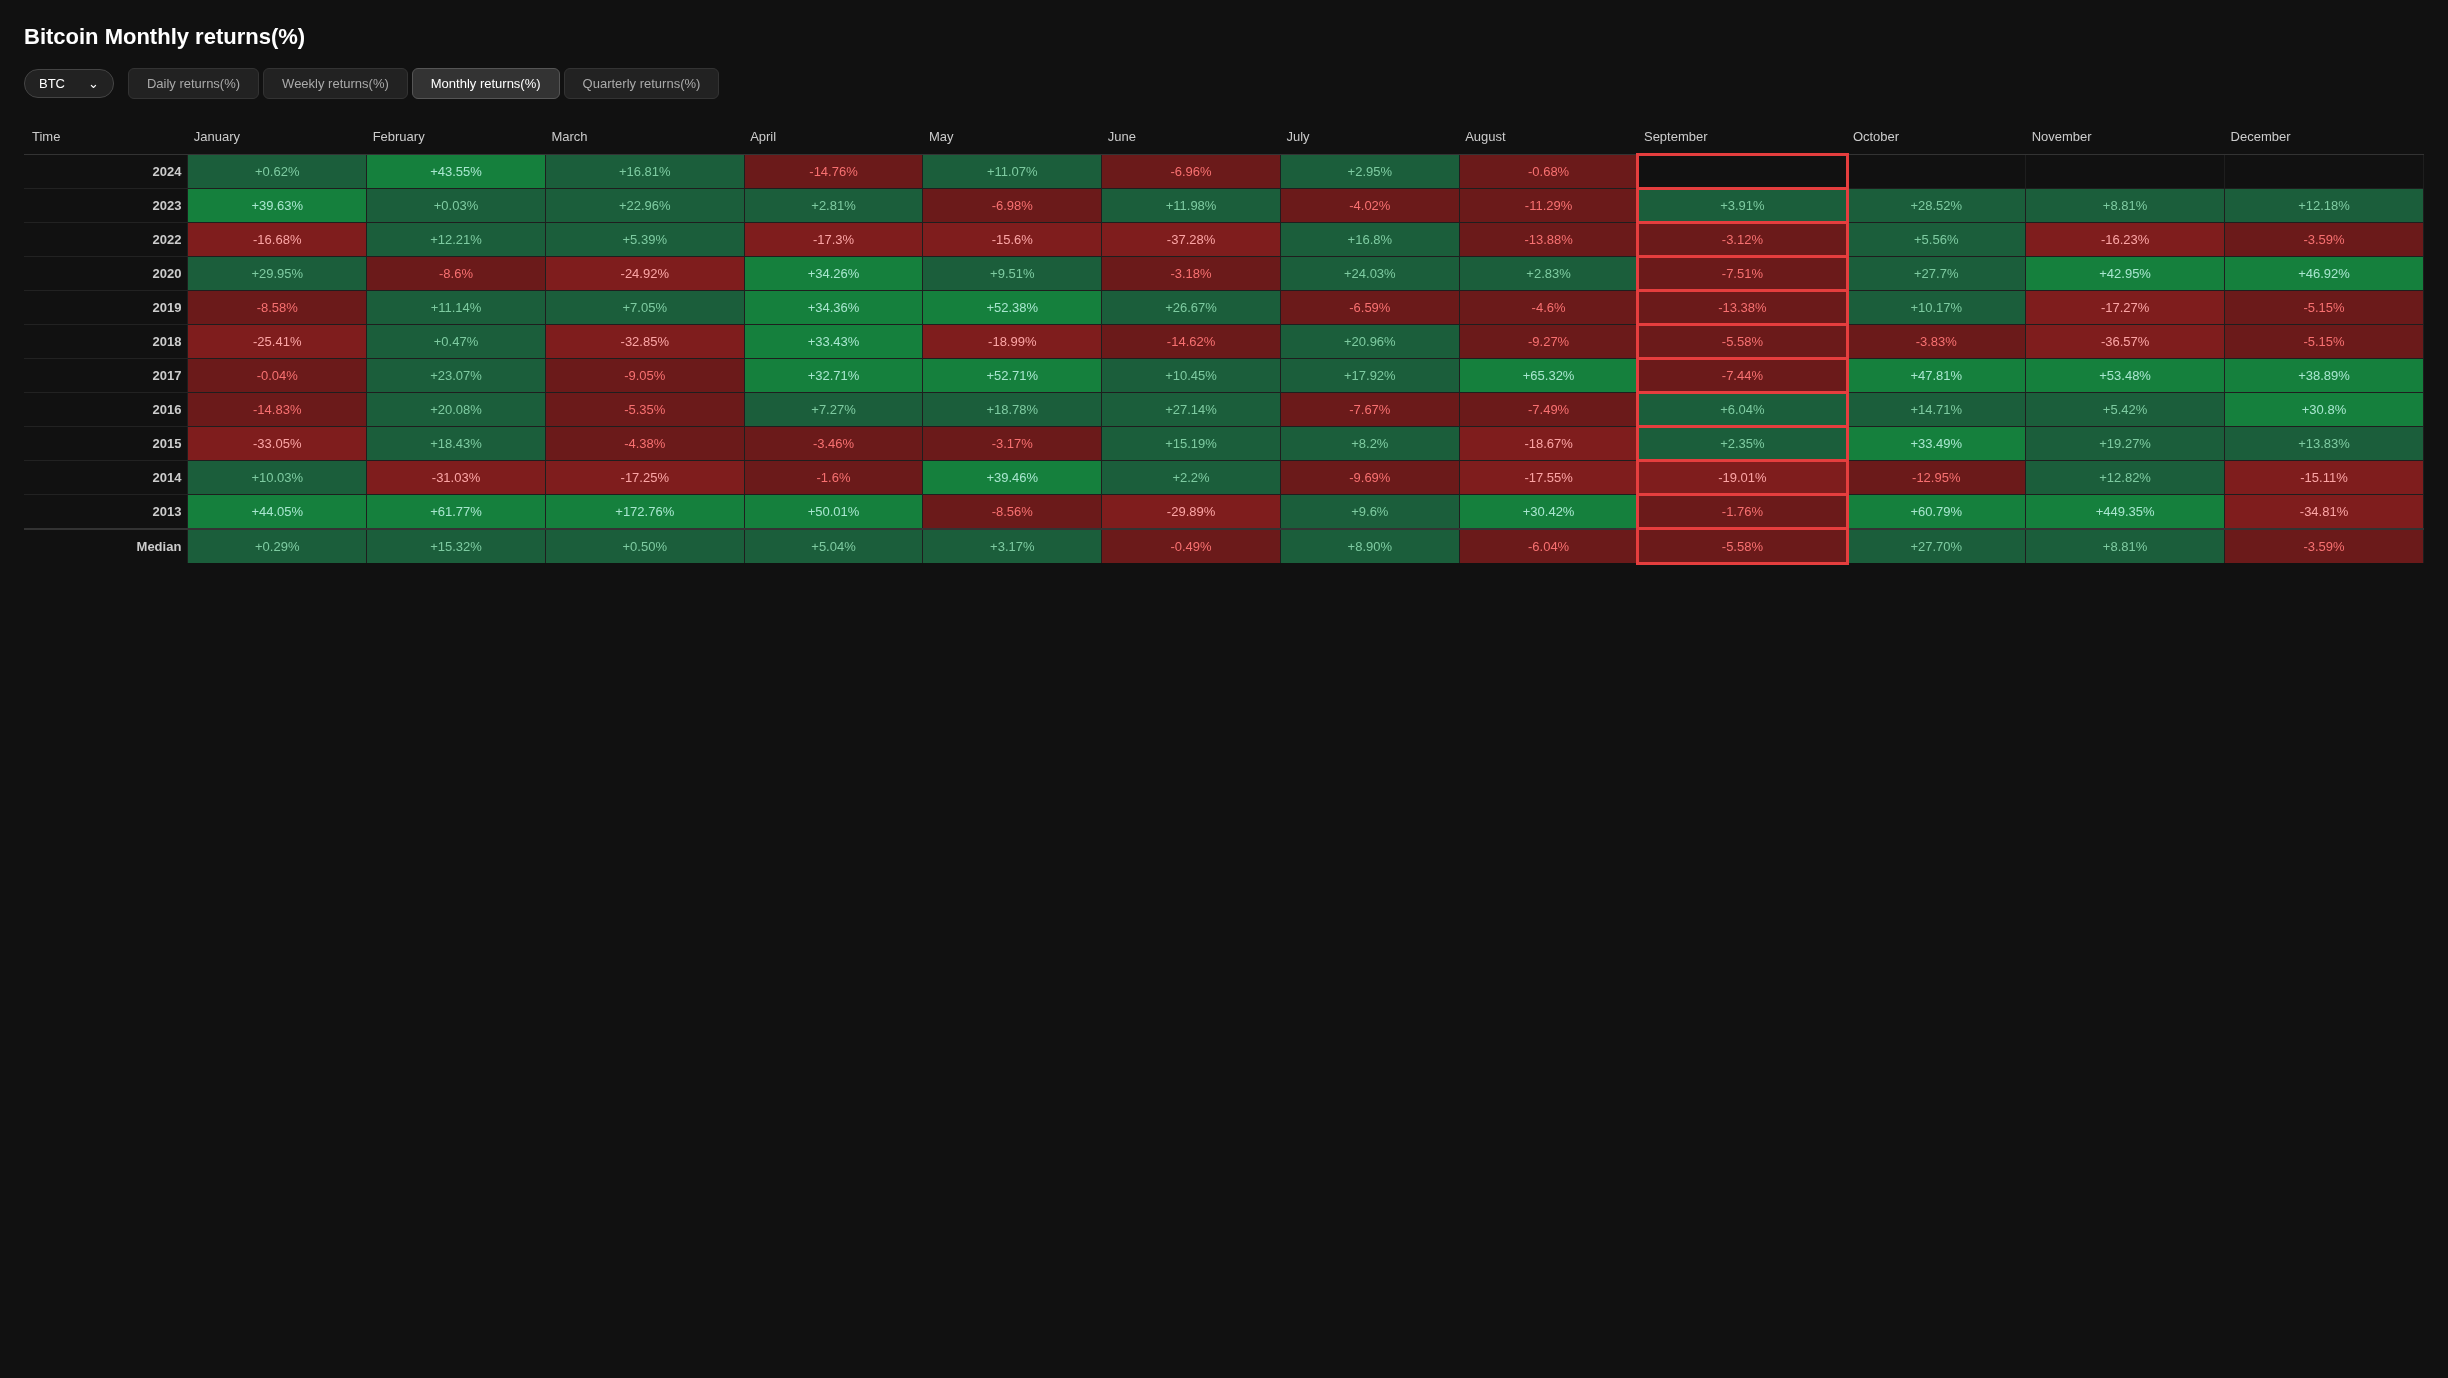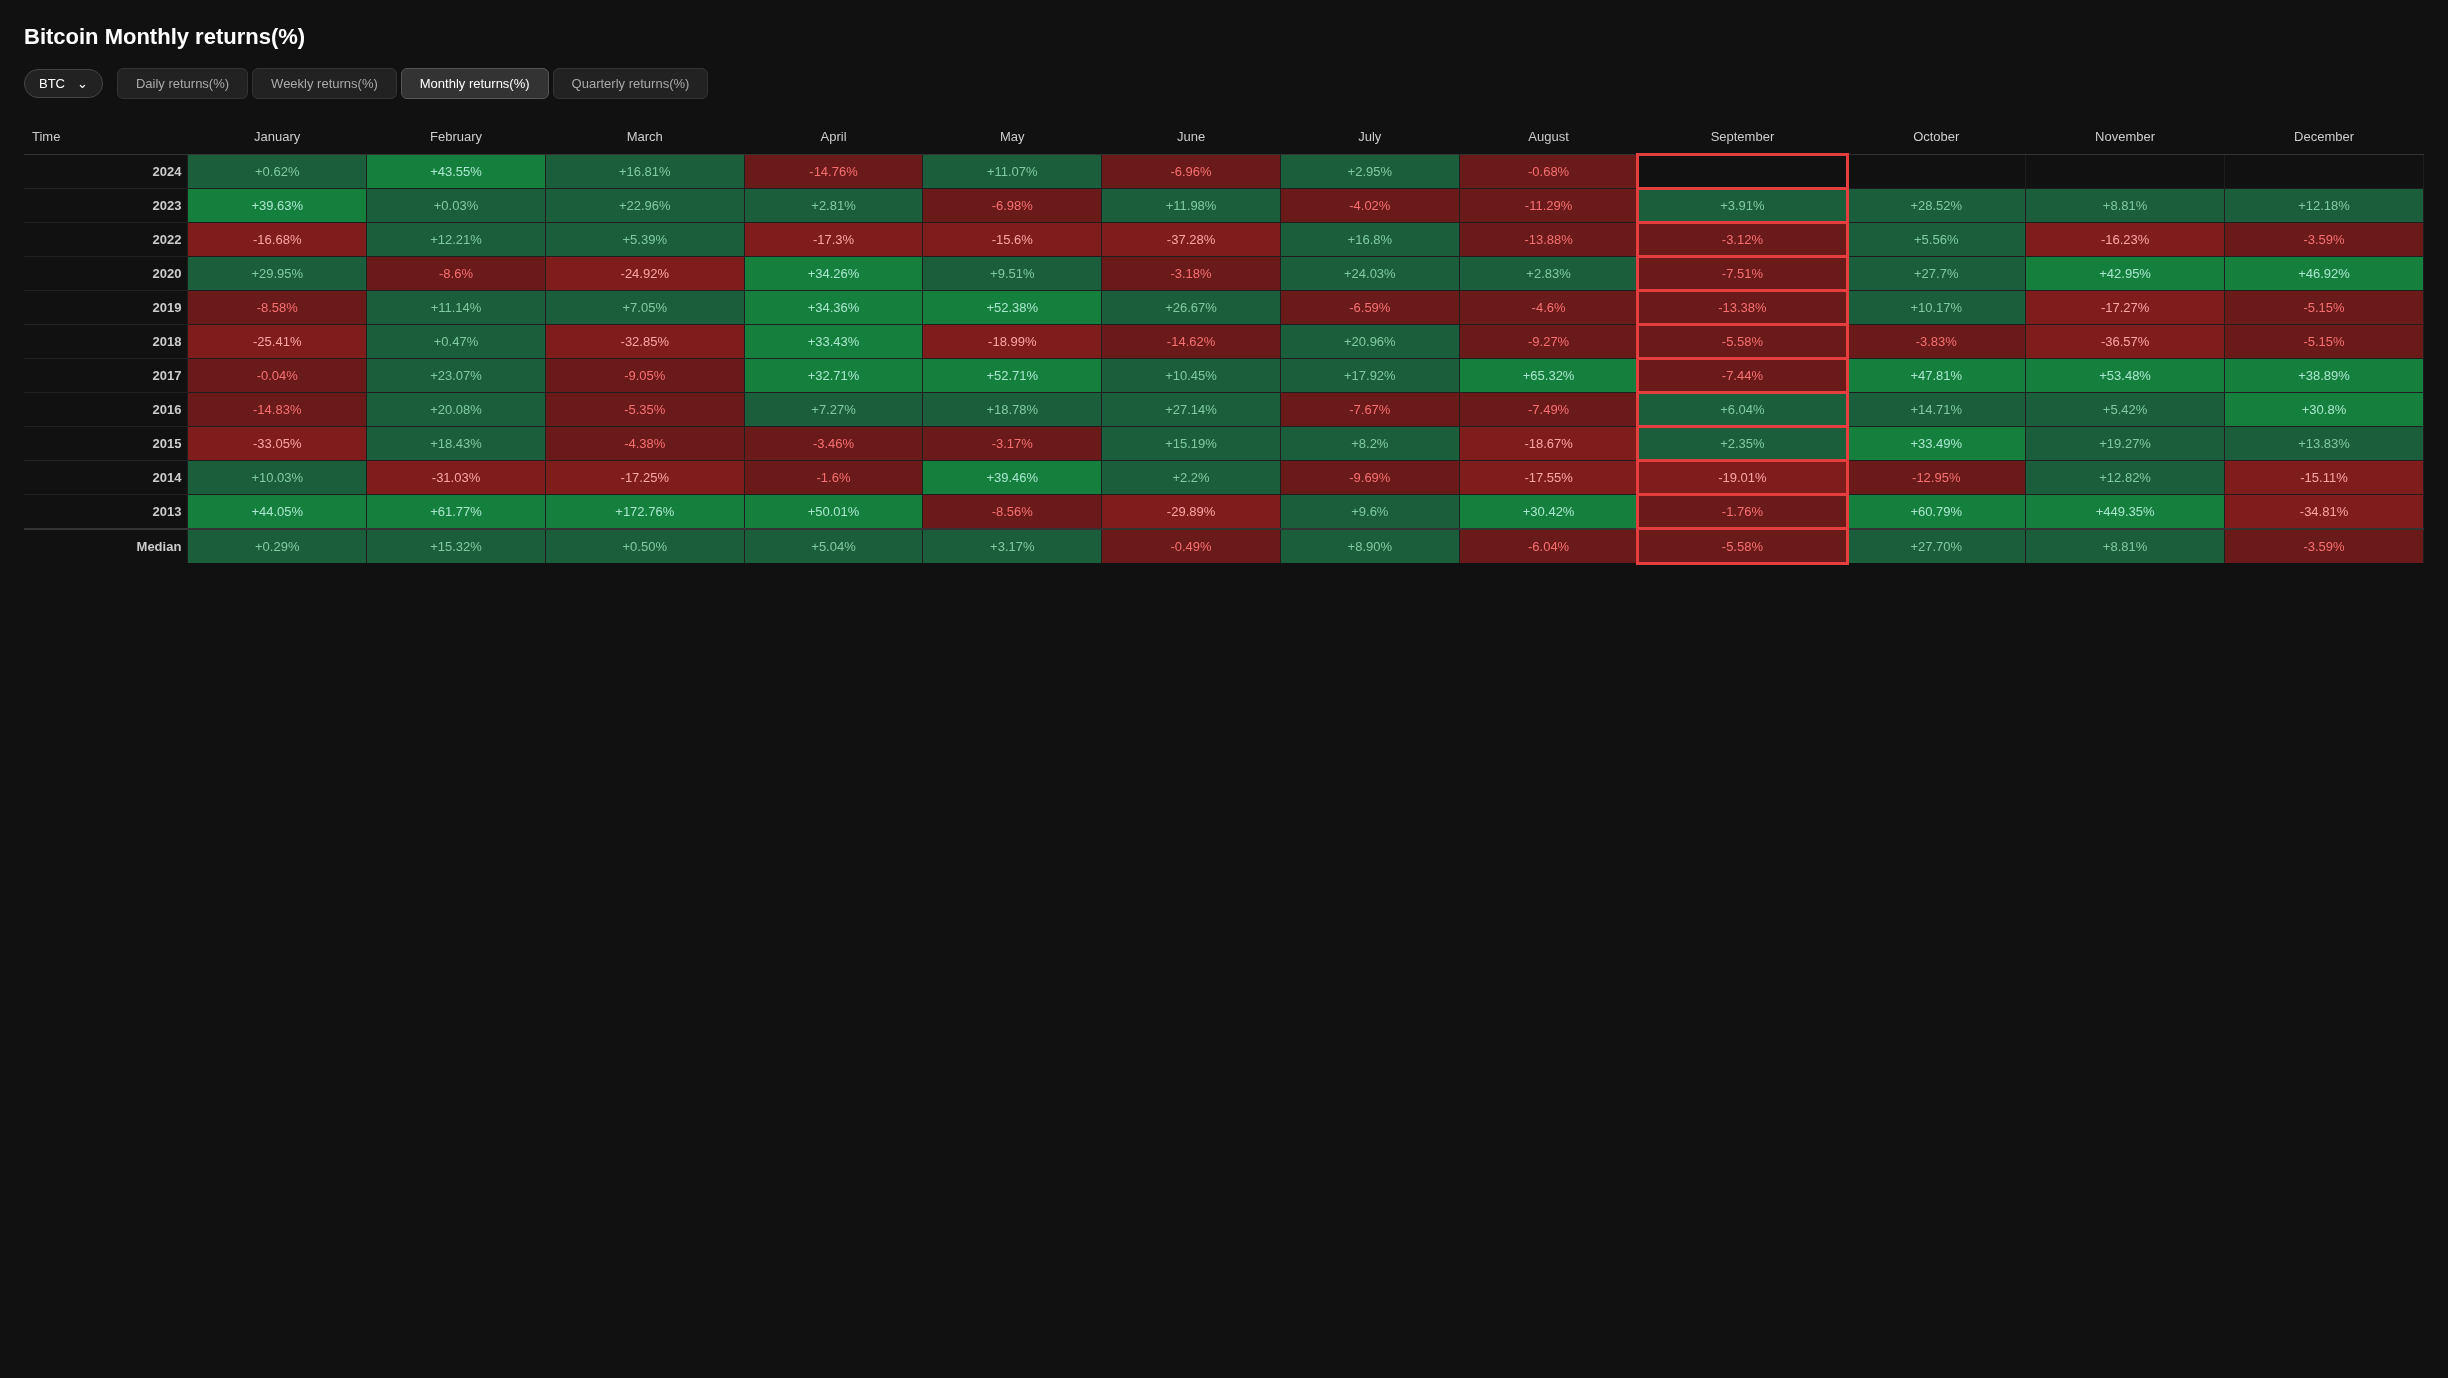--- a/index.html
+++ b/index.html
@@ -26,21 +26,21 @@
       background: #222;
       border: 1px solid #444;
       color: #fff;
       padding: 6px 14px;
       border-radius: 14px;
       font-size: 13px;
       cursor: pointer;
       margin-right: 10px;
       display: flex;
       align-items: center;
-      gap: 12px;
+      gap: 23px;
     }
     .tab-btn {
       background: #222;
       border: 1px solid #333;
       color: #aaa;
       padding: 7px 18px;
       border-radius: 6px;
       font-size: 13px;
       cursor: pointer;
     }
@@ -49,21 +49,21 @@
       color: #fff;
       border-color: #555;
     }
     table {
       width: 100%;
       border-collapse: collapse;
       font-size: 13px;
     }
     th {
       padding: 10px 6px;
-      text-align: center;
+      text-align: left;
       color: #ccc;
       font-weight: 500;
       border-bottom: 1px solid #333;
       font-size: 13px;
     }
     th:first-child {
       text-align: left;
       padding-left: 8px;
     }
     td {

